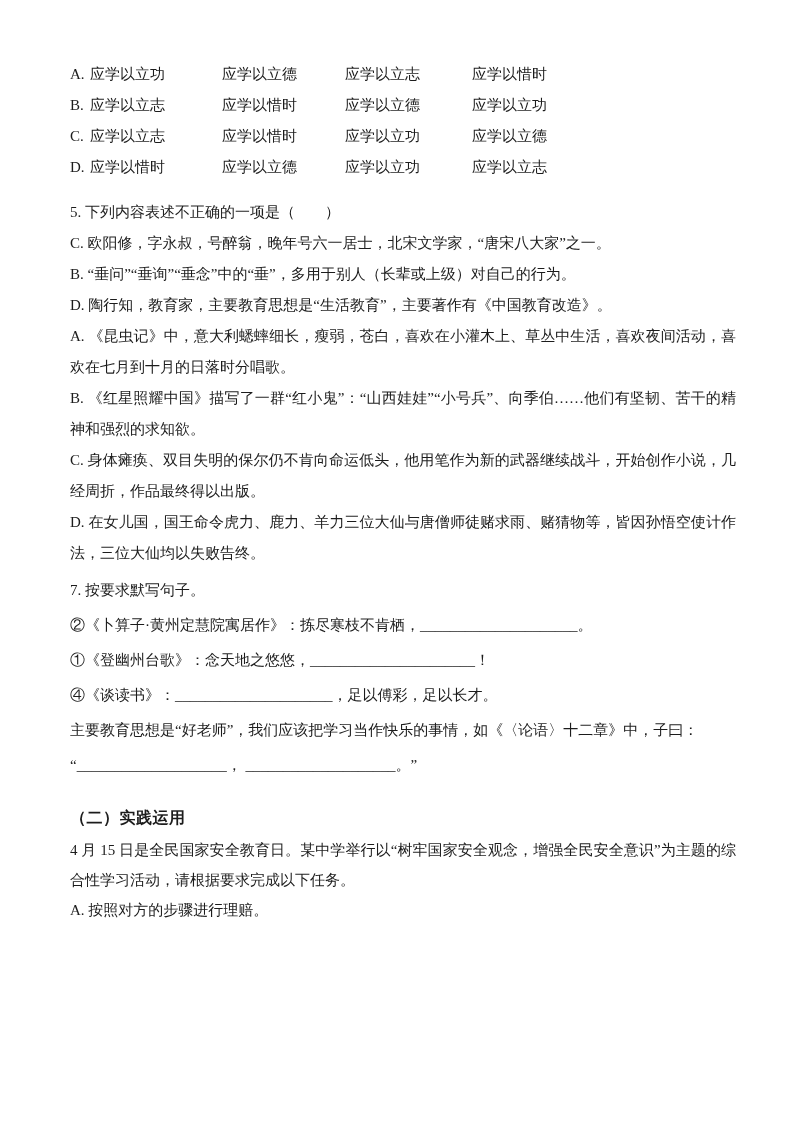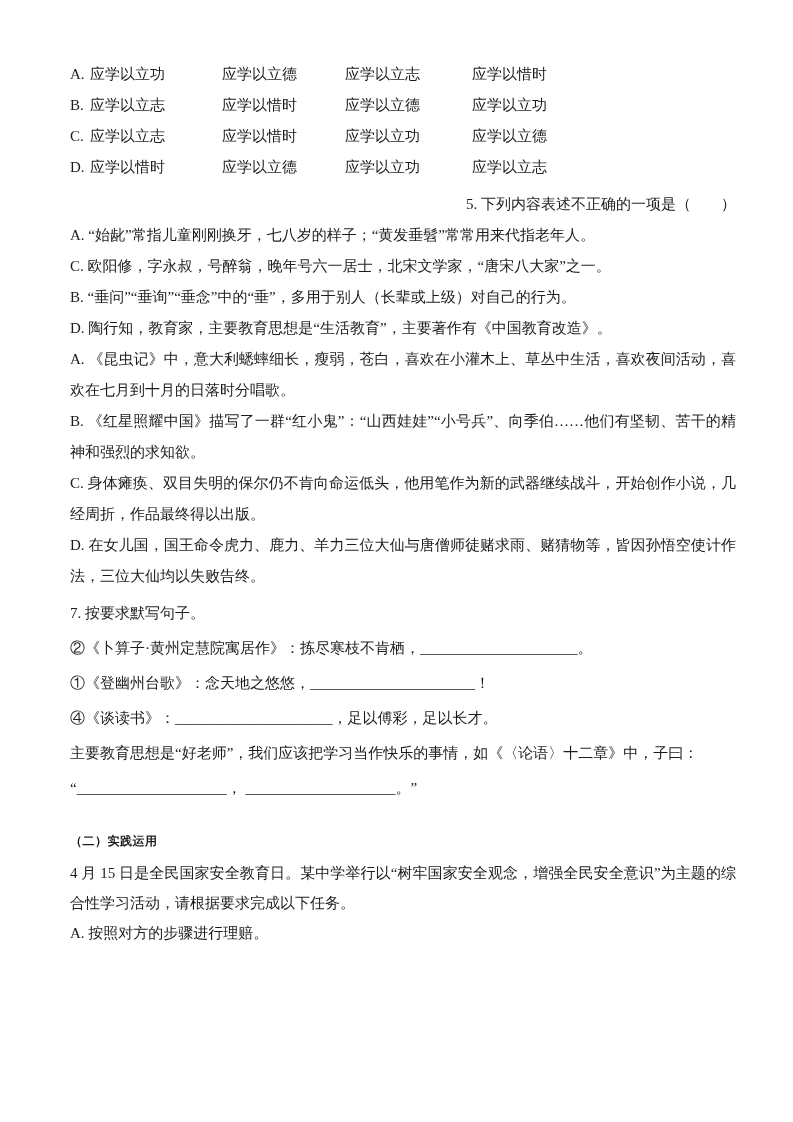--- a/index.html
+++ b/index.html
@@ -32,27 +32,27 @@
   }
   
   .line {
     white-space: nowrap;
   }
   
   .para {
     text-align: justify;
     text-justify: inter-character;
   }
-  .q5-stem { margin-top: 6px; text-align: right; }
+  .q5-stem { margin-top: 14px; }
   .q7 { line-height: 35px; }
   .q7-stem { margin-top: 4px; }
   .sec2-heading {
     margin-top: 18px;
     font-weight: 700;
-    font-size: 12px;
+    font-size: 16px;
     line-height: 34px;
     font-family: "Liberation Sans", "DejaVu Sans", sans-serif;
     letter-spacing: 0.5px;
   }
   .sec2 { line-height: 30px; }
 </style>
 </head>
 <body>
 
 <div class="page">
@@ -78,21 +78,20 @@
       <span class="cell">应学以立德</span>
 
       <span class="cell">D.</span>
       <span class="cell">应学以惜时</span>
       <span class="cell">应学以立德</span>
       <span class="cell">应学以立功</span>
       <span class="cell">应学以立志</span>
     </div>
 
     <div class="line q5-stem">5. 下列内容表述不正确的一项是（　　）</div>
-    <div class="line">A. “始龀”常指儿童刚刚换牙，七八岁的样子；“黄发垂髫”常常用来代指老年人。</div>
     <div class="line">C. 欧阳修，字永叔，号醉翁，晚年号六一居士，北宋文学家，“唐宋八大家”之一。</div>
     <div class="line">B. “垂问”“垂询”“垂念”中的“垂”，多用于别人（长辈或上级）对自己的行为。</div>
     <div class="line">D. 陶行知，教育家，主要教育思想是“生活教育”，主要著作有《中国教育改造》。</div>
 
     <div class="para">A.  《昆虫记》中，意大利蟋蟀细长，瘦弱，苍白，喜欢在小灌木上、草丛中生活，喜欢夜间活动，喜欢在七月到十月的日落时分唱歌。</div>
     <div class="para">B.  《红星照耀中国》描写了一群“红小鬼”：“山西娃娃”“小号兵”、向季伯……他们有坚韧、苦干的精神和强烈的求知欲。</div>
     <div class="para">C. 身体瘫痪、双目失明的保尔仍不肯向命运低头，他用笔作为新的武器继续战斗，开始创作小说，几经周折，作品最终得以出版。</div>
     <div class="para">D. 在女儿国，国王命令虎力、鹿力、羊力三位大仙与唐僧师徒赌求雨、赌猜物等，皆因孙悟空使计作法，三位大仙均以失败告终。</div>
 
     <div class="q7">

